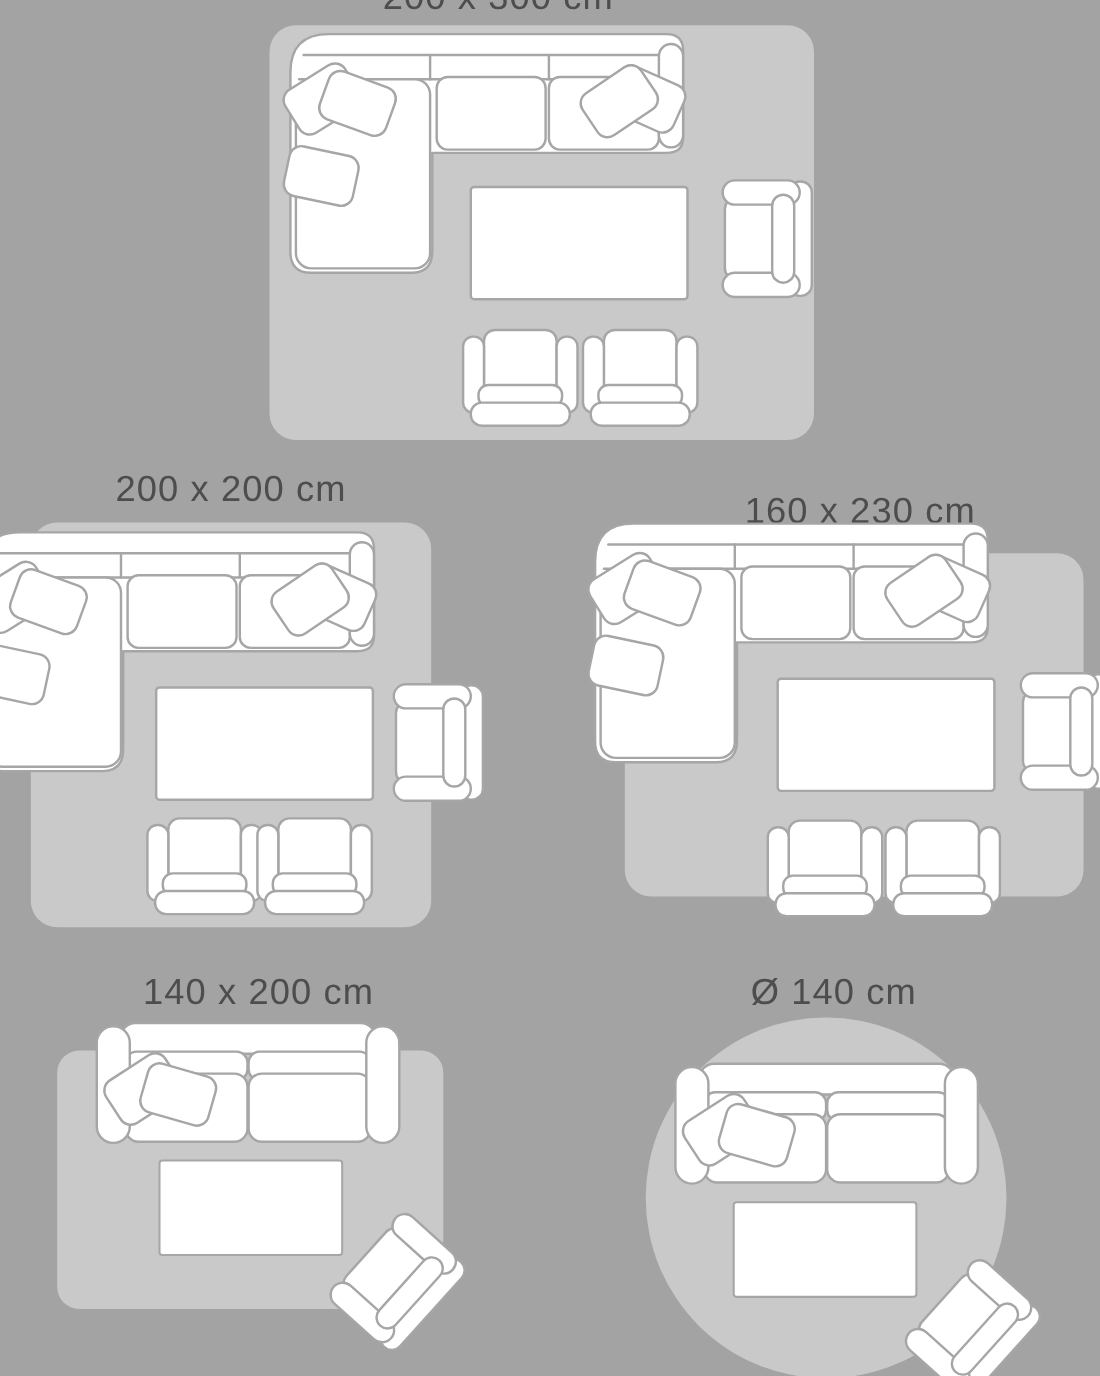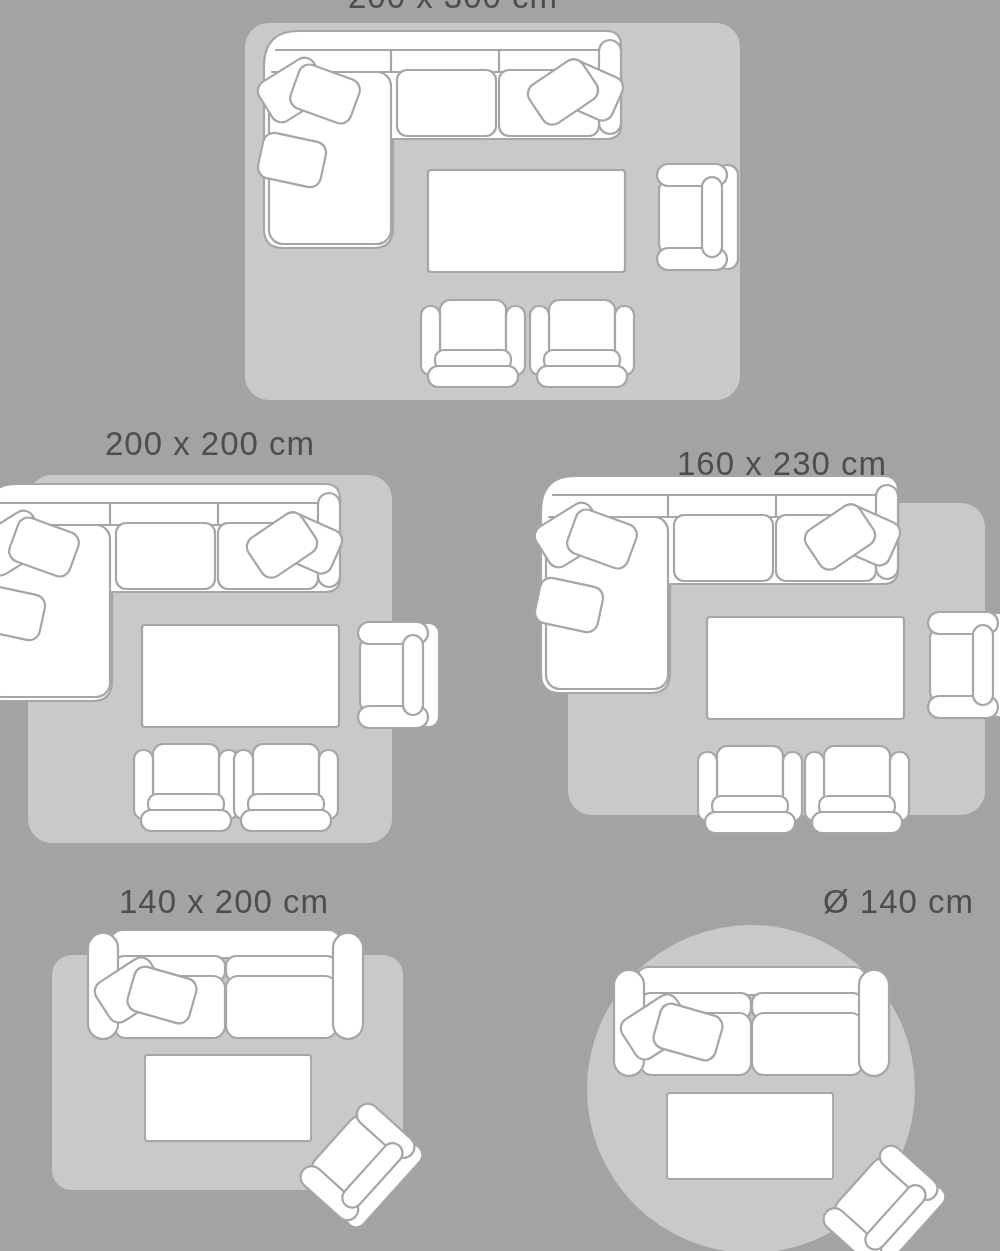--- a/index.html
+++ b/index.html
@@ -18,22 +18,22 @@
   .rug{fill:#c9c9c9;stroke:none;}
 </style>
 </head>
 <body>
 
 <div class="canvas">
 
   <div class="size-label" style="left:253px;top:-21px;">200 x 300 cm</div>
   <div class="size-label" style="left:10px;top:426px;">200 x 200 cm</div>
   <div class="size-label" style="left:582px;top:446px;">160 x 230 cm</div>
-  <div class="size-label" style="left:24px;top:884px;">140 x 200 cm</div>
-  <div class="size-label" style="left:574px;top:884px;text-align:right;">Ø 140 cm</div>
+  <div class="size-label" style="left:35px;top:884px;">140 x 200 cm</div>
+  <div class="size-label" style="left:558px;top:884px;">Ø 140 cm</div>
 
   <svg width="1000" height="1251" viewBox="0 0 1000 1251">
     <defs>
 
       <g id="sym-corner-sofa" class="furn">
         <path d="M36,1 H343 Q358,1 358,16 V95 Q358,109 343,109 H130 V198 Q130,218 111,218 H20 Q1,218 1,199 V36 Q1,1 36,1 Z"></path>
         <path class="ln" d="M13,20 H353"></path>
         <path class="ln" d="M9,42 H352"></path>
         <path class="ln" d="M128,20 V42"></path>
         <path class="ln" d="M236,20 V42"></path>

